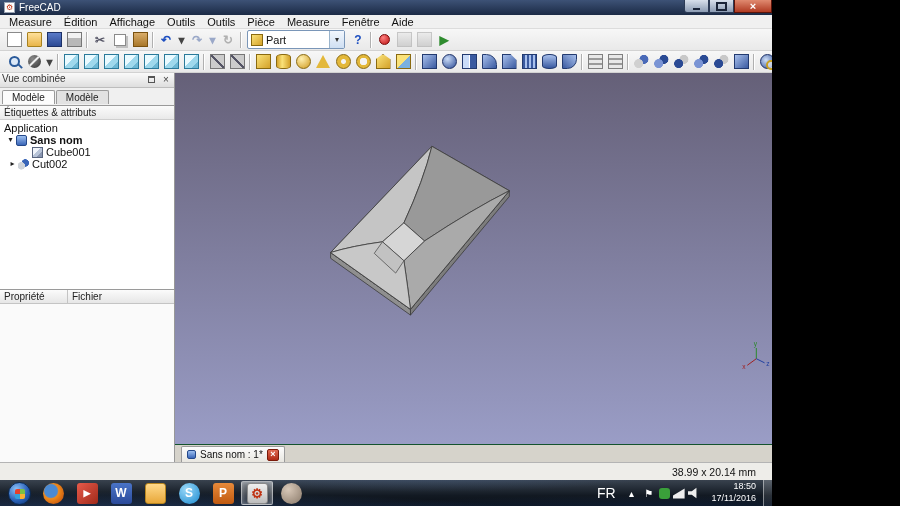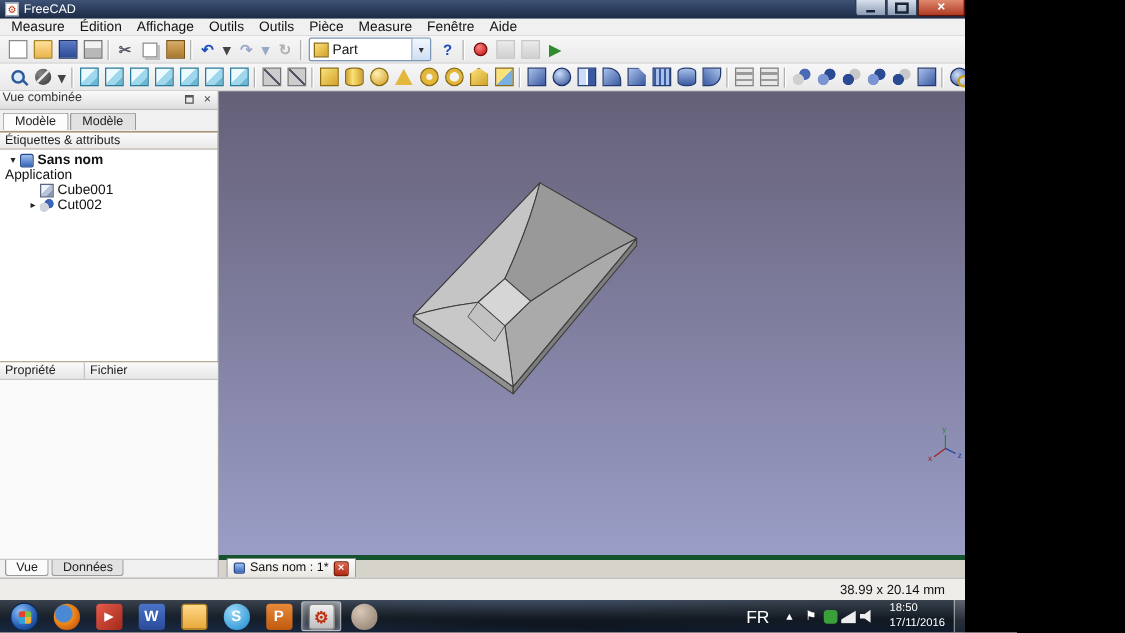--- a/index.html
+++ b/index.html
@@ -84,21 +84,21 @@
   .floaticon{width:7px;height:7px;border:1px solid #555;border-top:2px solid #555;display:block}
   .panel-tabs{height:17px;flex:none;display:flex;align-items:flex-start;padding:2px 2px 0 2px;gap:1px;background:#f0f0f0}
   .panel-tab{padding:1px 9px;font-size:10px;background:#e2e2e2;border:1px solid #9a9a9a;border-bottom:none;border-radius:2px 2px 0 0;color:#222}
   .panel-tab.active{background:#fcfcfc}
   .tree-wrap{flex:none;height:185px;display:flex;flex-direction:column;border:1px solid #9a9a9a;border-left:none;border-right:none;background:#a16207}
   .tree-header{height:14px;flex:none;display:flex;align-items:center;padding:0 4px;background:linear-gradient(#fbfbfb,#e9e9e9);border-bottom:1px solid #cfcfcf;font-size:10px;color:#222}
   .tree-body{flex:1;background:#fff;overflow:hidden;padding-top:2px}
   .trow{display:flex;align-items:center;height:12px;line-height:12px;font-size:11px;color:#111;padding-left:4px}
   .trow.ind1{padding-left:6px}
   .trow.ind2{padding-left:31px}
-  .trow.ind2arrow{padding-left:22px}
+  .trow.ind2arrow{padding-left:8px}
   .arrow{width:9px;display:inline-block;font-size:8px;color:#222;text-align:center;flex:none}
   .arrow.exp::before{content:"▾"}
   .arrow.col::before{content:"▸"}
   .ticon{width:11px;height:11px;display:inline-block;margin:0 3px 0 1px;flex:none}
   .ticon.doc{background:linear-gradient(#9ec0f0,#3a66b8);border:1px solid #24488a;border-radius:2px}
   .ticon.cube{background:linear-gradient(135deg,#f0f4fa 0 40%,#b8c4d8 40% 72%,#8a96b0 72%);border:1px solid #5a6680}
   .ticon.cutop{background:radial-gradient(circle at 30% 62%,#cfd4da 0 3.5px,rgba(0,0,0,0) 4px),radial-gradient(circle at 66% 36%,#3a66b8 0 3.5px,rgba(0,0,0,0) 4px)}
   .bold{font-weight:bold}
   .prop-wrap{flex:1;display:flex;flex-direction:column;min-height:0;background:#fdfdfd}
   .prop-header{height:14px;flex:none;display:flex;background:linear-gradient(#fbfbfb,#e6e6e6);border-bottom:1px solid #c4c4c4}
@@ -107,21 +107,21 @@
   .ph2{flex:1}
   .prop-body{flex:1;background:#fafafa}
   .bottom-tabs{height:15px;flex:none;display:flex;align-items:flex-start;background:#f0f0f0;border-top:1px solid #c8c8c8;padding-left:2px}
   .btab{font-size:10px;color:#222;padding:0 8px;height:13px;display:inline-flex;align-items:center;background:#e2e2e2;border:1px solid #9a9a9a;border-top:none;border-radius:0 0 3px 3px;margin-left:2px}
   .btab.active{background:#fbfbfb}
 
   .viewarea{flex:1;display:flex;flex-direction:column;min-width:0}
   .viewport{flex:1;position:relative;min-height:0}
   .viewport svg{position:absolute;inset:0}
 
-  .doctabs{height:18px;flex:none;background:#d6d3cb;border-top:4px solid #14532d;display:flex;align-items:flex-end}
+  .doctabs{height:18px;flex:none;background:#d6d3cb;border-top:1px solid #14532d;display:flex;align-items:flex-end}
   .doctab{display:inline-flex;align-items:center;gap:4px;height:16px;margin-left:6px;padding:0 5px;background:linear-gradient(#fdfdfd,#e8e6e0);border:1px solid #9a9a9a;border-bottom:none;border-radius:2px 2px 0 0;font-size:10px;color:#111}
   .doctab .ticon.doc{width:9px;height:9px;margin:0}
   .tabclose{width:12px;height:12px;background:linear-gradient(#e06a52,#b02a14);border:1px solid #7a1a0a;border-radius:2px;display:flex;align-items:center;justify-content:center}
   .tabclose::before{content:"×";color:#fff;font-size:9px;font-weight:bold;line-height:1}
 
   
   .statusbar{height:18px;flex:none;display:flex;align-items:center;justify-content:flex-end;padding-right:16px;background:#eeede9;border-top:1px solid #b4b4b4;font-size:10.5px;color:#111}
 
   
   .taskbar{height:26px;flex:none;display:flex;align-items:center;padding-left:2px;
@@ -144,21 +144,21 @@
   .app-powerpoint{background:linear-gradient(#e88a3a,#c05a10)}
   .app-freecad{background:linear-gradient(#efefef,#bdbdbd);border:1px solid #8a8a8a;color:#c03010;font-size:13px}
   .app-gimp{border-radius:50%;background:radial-gradient(circle at 35% 30%,#d8c8b8,#887868)}
   .task-right{margin-left:auto;display:flex;align-items:center}
   .tray-lang{color:#fff;font-size:14px;padding:0 5px}
   .tray-icons{display:flex;align-items:center;gap:3px;padding:0 4px}
   .tray-item{width:14px;height:14px;color:#fff;font-size:10px;display:flex;align-items:center;justify-content:center}
   .tray-item.s-greendot{background:#3aa03a;border-radius:3px;width:11px;height:11px}
   .tray-item.s-bars{background:#eee;clip-path:polygon(0 75%,100% 10%,100% 100%,0 100%);width:12px;height:11px}
   .tray-item.s-speaker{background:#eee;clip-path:polygon(0 35%,32% 35%,68% 6%,68% 94%,32% 65%,0 65%);width:13px;height:12px}
-  .clock{color:#fff;text-align:left;font-size:9px;line-height:1.3;padding:0 7px}
+  .clock{color:#fff;text-align:right;font-size:9px;line-height:1.3;padding:0 7px}
   .showdesk{width:9px;height:26px;background:linear-gradient(rgba(255,255,255,.18),rgba(255,255,255,.05));border-left:1px solid rgba(255,255,255,.45)}
 </style>
 </head>
 <body>
 
 <div class="screen">
 
   <div class="titlebar">
     <span class="fc-logo"></span>
     <span>FreeCAD</span>
@@ -393,49 +393,45 @@
             </span>
         </span>
       </div>
       <div class="panel-tabs">
         <span class="panel-tab active">Modèle</span>
         <span class="panel-tab">Modèle</span>
       </div>
       <div class="tree-wrap">
         <div class="tree-header">Étiquettes &amp; attributs</div>
         <div class="tree-body">
+          <div class="trow">
+            <span>Application</span>
+          </div>
           <div class="trow ind1">
             <span class="arrow exp"></span>
             <span class="ticon doc"></span>
             <span class="bold">Sans nom</span>
-          </div>
-          <div class="trow">
-            <span>Application</span>
           </div>
           <div class="trow ind2">
             <span class="ticon cube"></span>
             <span>Cube001</span>
           </div>
           <div class="trow ind2arrow">
             <span class="arrow col"></span>
             <span class="ticon cutop"></span>
             <span>Cut002</span>
           </div>
         </div>
       </div>
       <div class="prop-wrap">
         <div class="prop-header">
           <span class="prop-h ph1">Propriété</span>
           <span class="prop-h ph2">Fichier</span>
         </div>
         <div class="prop-body"></div>
-      </div>
-      <div class="bottom-tabs">
-        <span class="btab active">Vue</span>
-        <span class="btab">Données</span>
       </div>
     </div>
 
     <div class="viewarea">
       <div class="viewport" id="viewport" style="background: linear-gradient(rgb(101, 96, 120), rgb(154, 157, 198));">
         <svg viewBox="0 0 725 371" preserveAspectRatio="none">
           <g stroke="#3c3c3c" stroke-width="1" stroke-linejoin="round">
 
             <polygon points="189,218 286,287 286,294 189,225" fill="#8f8f8f"></polygon>
             <polygon points="286,287 406,143 406,150 286,294" fill="#7d7d7d"></polygon>

